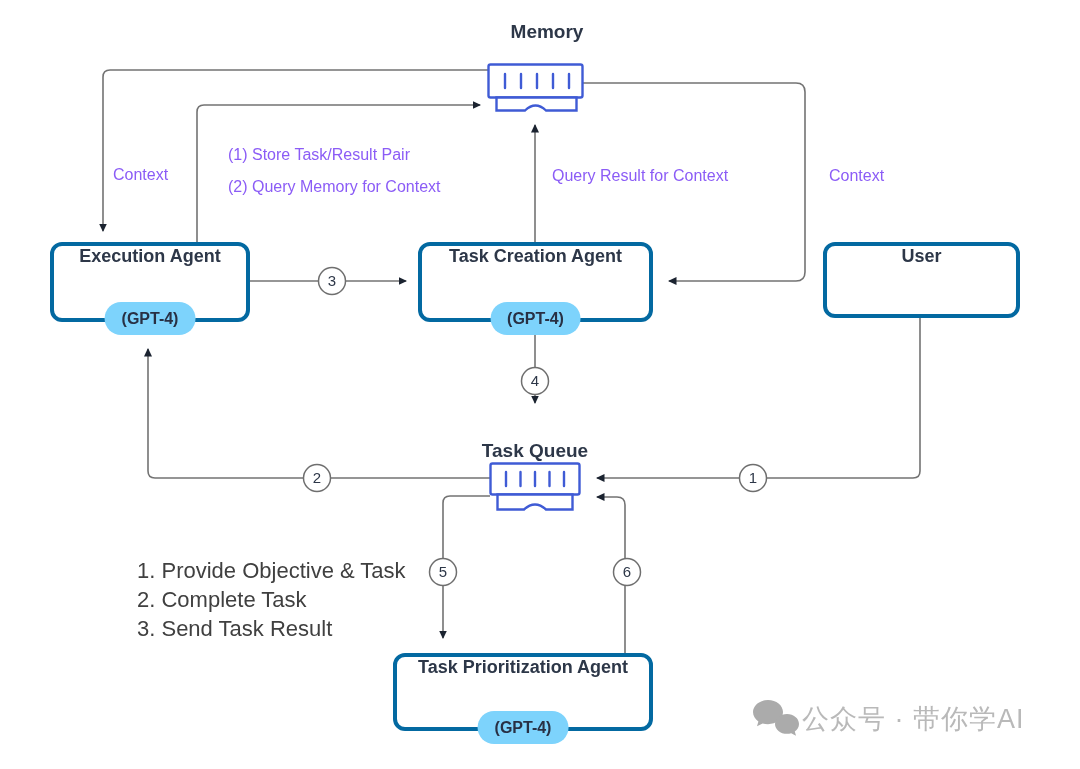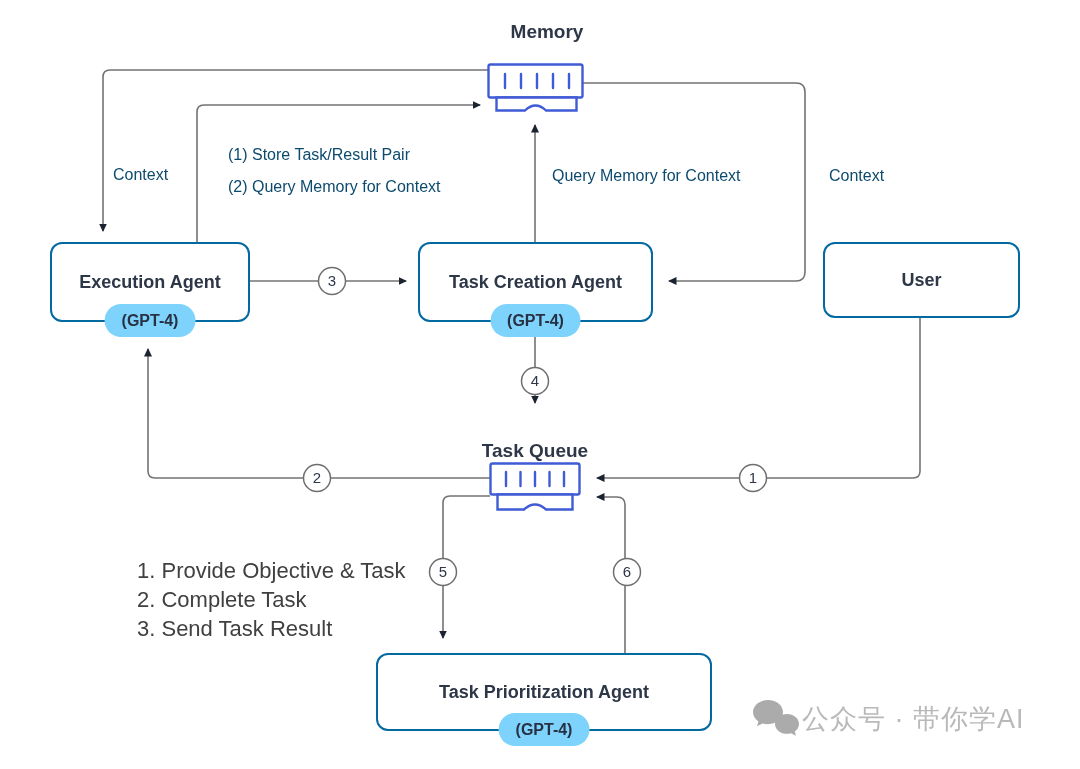--- a/index.html
+++ b/index.html
@@ -3,36 +3,36 @@
 <meta charset="utf-8">
 <style>
   html,body{margin:0;padding:0;background:#fff;}
   #stage{
     position:relative;width:1080px;height:769px;background:#ffffff;overflow:hidden;
     font-family:"Liberation Sans","DejaVu Sans",sans-serif;
   }
   #connectors{position:absolute;left:0;top:0;width:1080px;height:769px;}
   .node{
     position:absolute;box-sizing:border-box;background:#fff;
-    border:2px solid #0369a1;border-radius:12px;
-    display:flex;align-items:center;justify-content:center;
+    border:4px solid #0369a1;border-radius:12px;
+    display:flex;align-items:flex-start;justify-content:center;
     color:#2d3748;font-weight:bold;font-size:18px;
   }
   .badge{
     position:absolute;left:50%;bottom:-17px;transform:translateX(-50%);
     background:#7dd3fc;color:#283044;border-radius:17px;height:33px;
     padding:0 17px;display:flex;align-items:center;justify-content:center;
     font-weight:bold;font-size:16px;white-space:nowrap;
   }
   .big-title{
     position:absolute;width:200px;text-align:center;color:#2d3748;
     font-weight:bold;font-size:19px;
   }
   .edge-label{
-    position:absolute;color:#0c4a6e;font-size:16px;white-space:nowrap;
+    position:absolute;color:#8b5cf6;font-size:16px;white-space:nowrap;
   }
   .legend{position:absolute;color:#404040;font-size:22px;line-height:29px;}
   .legend p{margin:0;white-space:nowrap;}
   .svgtext{font-family:"Liberation Sans","DejaVu Sans",sans-serif;font-size:15px;fill:#2d3748;}
   #watermark{
     position:absolute;left:750px;top:697px;display:flex;align-items:center;
   }
   #watermark .wm-text{color:#b9b9b9;font-size:27px;white-space:nowrap;letter-spacing:1px;}
 </style>
 </head>
@@ -116,29 +116,29 @@
 
   <div class="node" style="left:418px;top:242px;width:235px;height:80px;">
     <span>Task Creation Agent</span>
     <span class="badge">(GPT-4)</span>
   </div>
 
   <div class="node" style="left:823px;top:242px;width:197px;height:76px;">
     <span>User</span>
   </div>
 
-  <div class="node" style="left:376px;top:653px;width:336px;height:78px;">
+  <div class="node" style="left:393px;top:653px;width:260px;height:78px;">
     <span>Task Prioritization Agent</span>
     <span class="badge">(GPT-4)</span>
   </div>
 
   <div class="edge-label" style="left:113px;top:166px;">Context</div>
   <div class="edge-label" style="left:228px;top:146px;">(1) Store Task/Result Pair</div>
   <div class="edge-label" style="left:228px;top:178px;">(2) Query Memory for Context</div>
-  <div class="edge-label" style="left:552px;top:167px;">Query Memory for Context</div>
+  <div class="edge-label" style="left:552px;top:167px;">Query Result for Context</div>
   <div class="edge-label" style="left:829px;top:167px;">Context</div>
 
   <div class="legend" style="left:137px;top:556px;">
     <p>1. Provide Objective &amp; Task</p>
     <p>2. Complete Task</p>
     <p>3. Send Task Result</p>
   </div>
 
   <div id="watermark">
     <svg width="52" height="44" viewBox="0 0 52 44">

